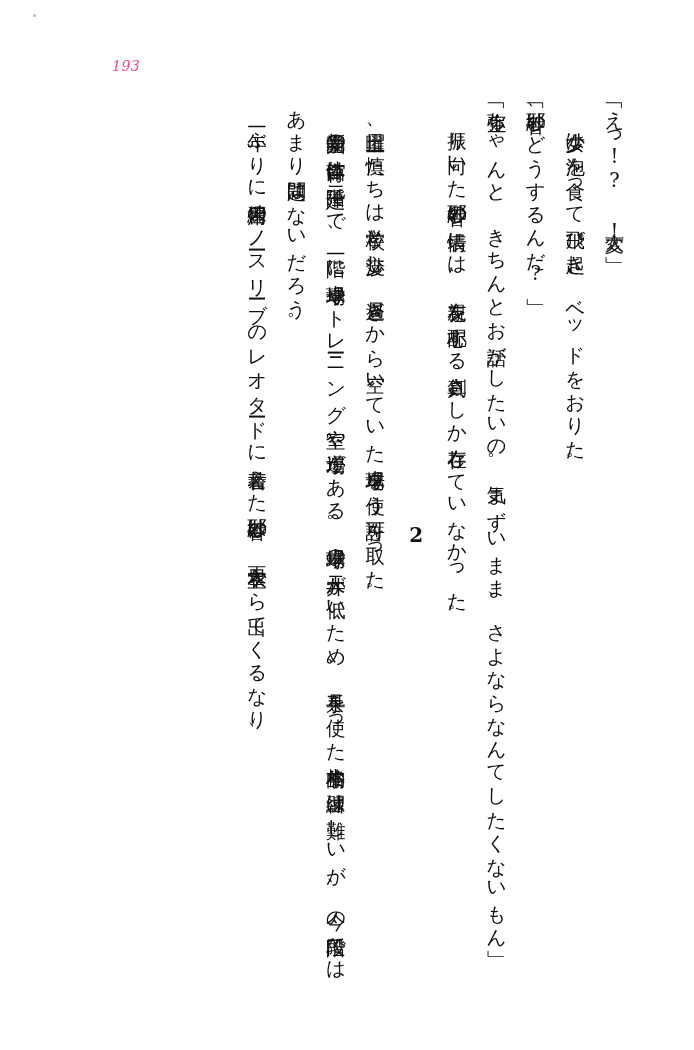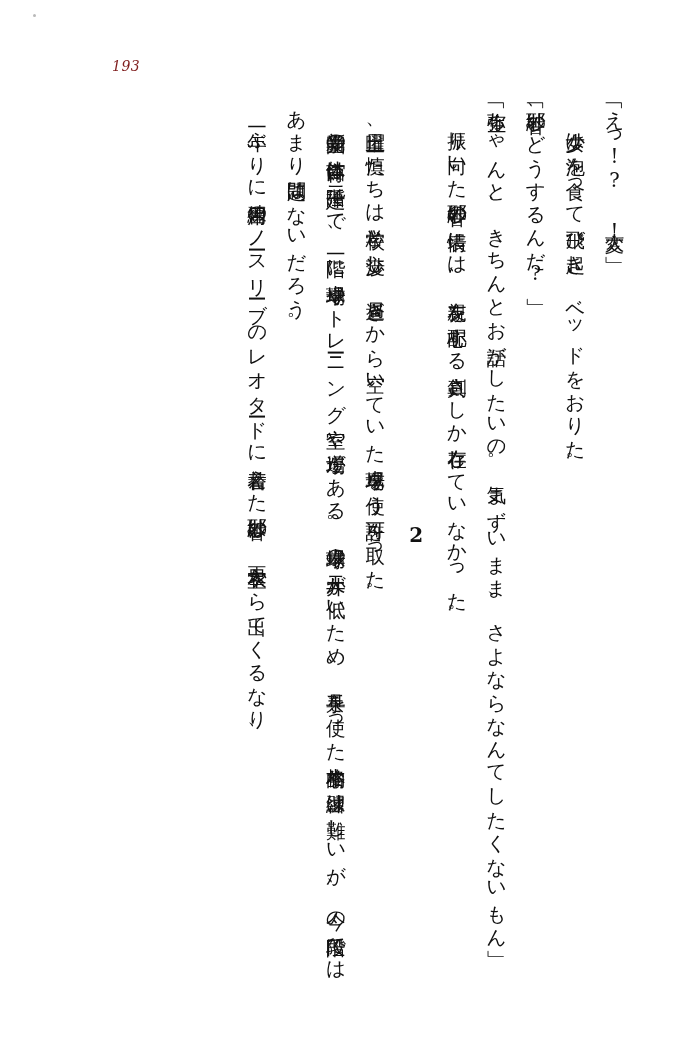--- a/index.html
+++ b/index.html
@@ -24,21 +24,21 @@
   }
 
   
   .page-number {
     position: absolute;
     left: 112px;
     top: 58px;
     font-family: "DejaVu Serif", "Liberation Serif", serif;
     font-size: 14px;
     font-style: italic;
-    color: #7f1d1d;
+    color: #ec4899;
     letter-spacing: 0.5px;
   }
 
   
   .vtext {
     position: absolute;
     top: 96px;
     right: 60px;
     height: 880px;
     writing-mode: vertical-rl;

